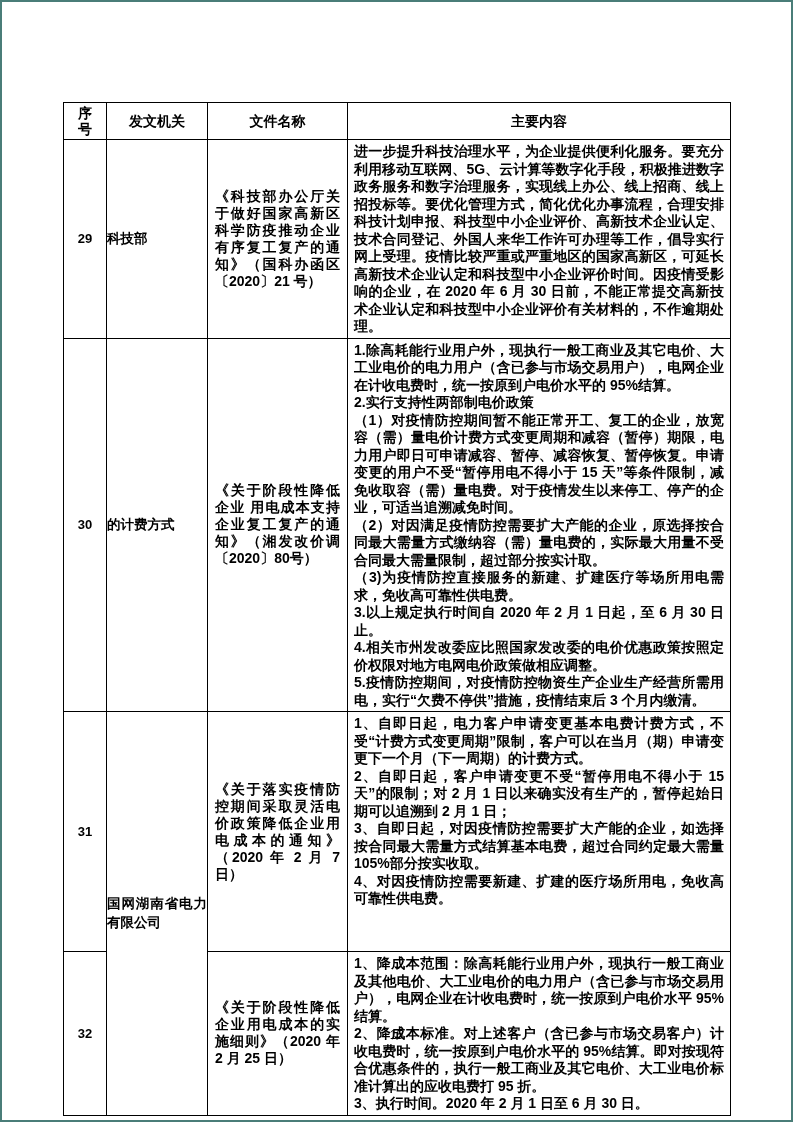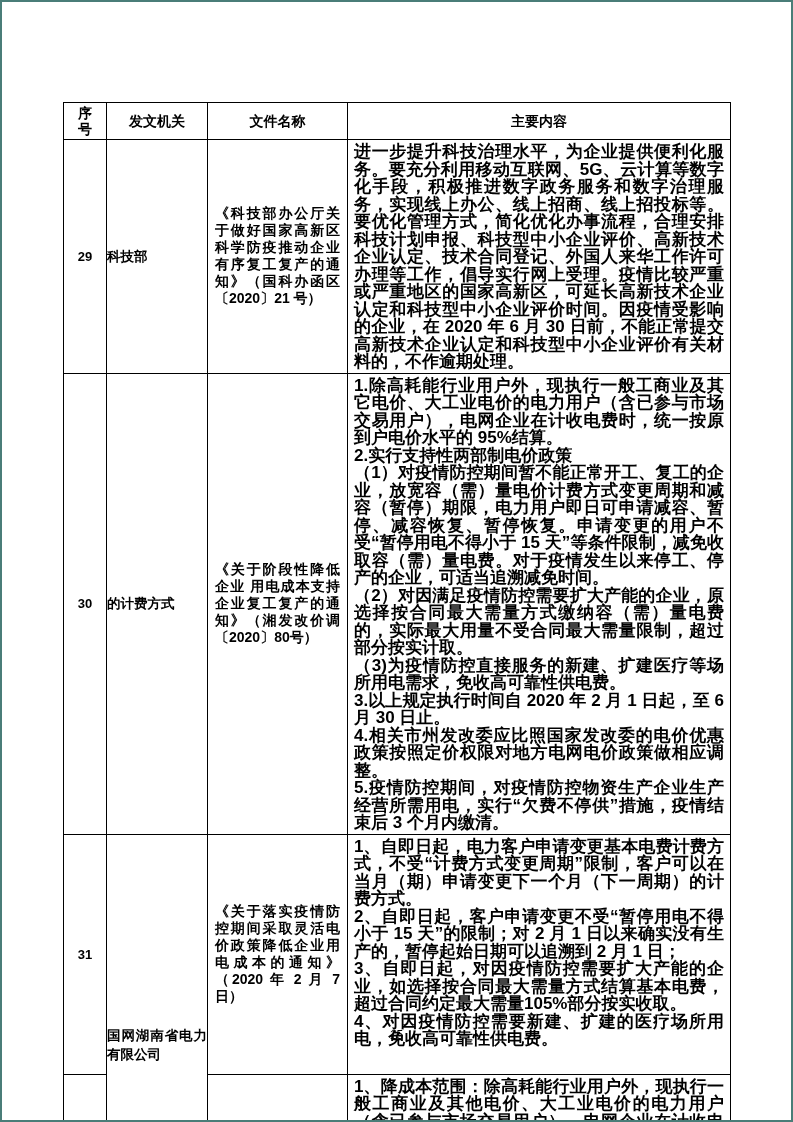--- a/index.html
+++ b/index.html
@@ -54,21 +54,21 @@
   td.cell-file{
     text-align:justify;
     text-align-last:left;
     font-size:14px;
     line-height:17px;
     padding:2px 7px;
   }
   td.cell-content{
     vertical-align:top;
     text-align:justify;
-    font-size:17px;
+    font-size:14px;
     line-height:17.5px;
     padding:3px 6px 2px 6px;
     white-space:pre-line;
   }
   tr.row-h185 td{height:185px;}
   tr.row-h333 td{height:333px;}
   tr.row-h199 td{height:240px;}
   tr.row-h144 td{height:144px;}
   .page-number{
     position:absolute;

